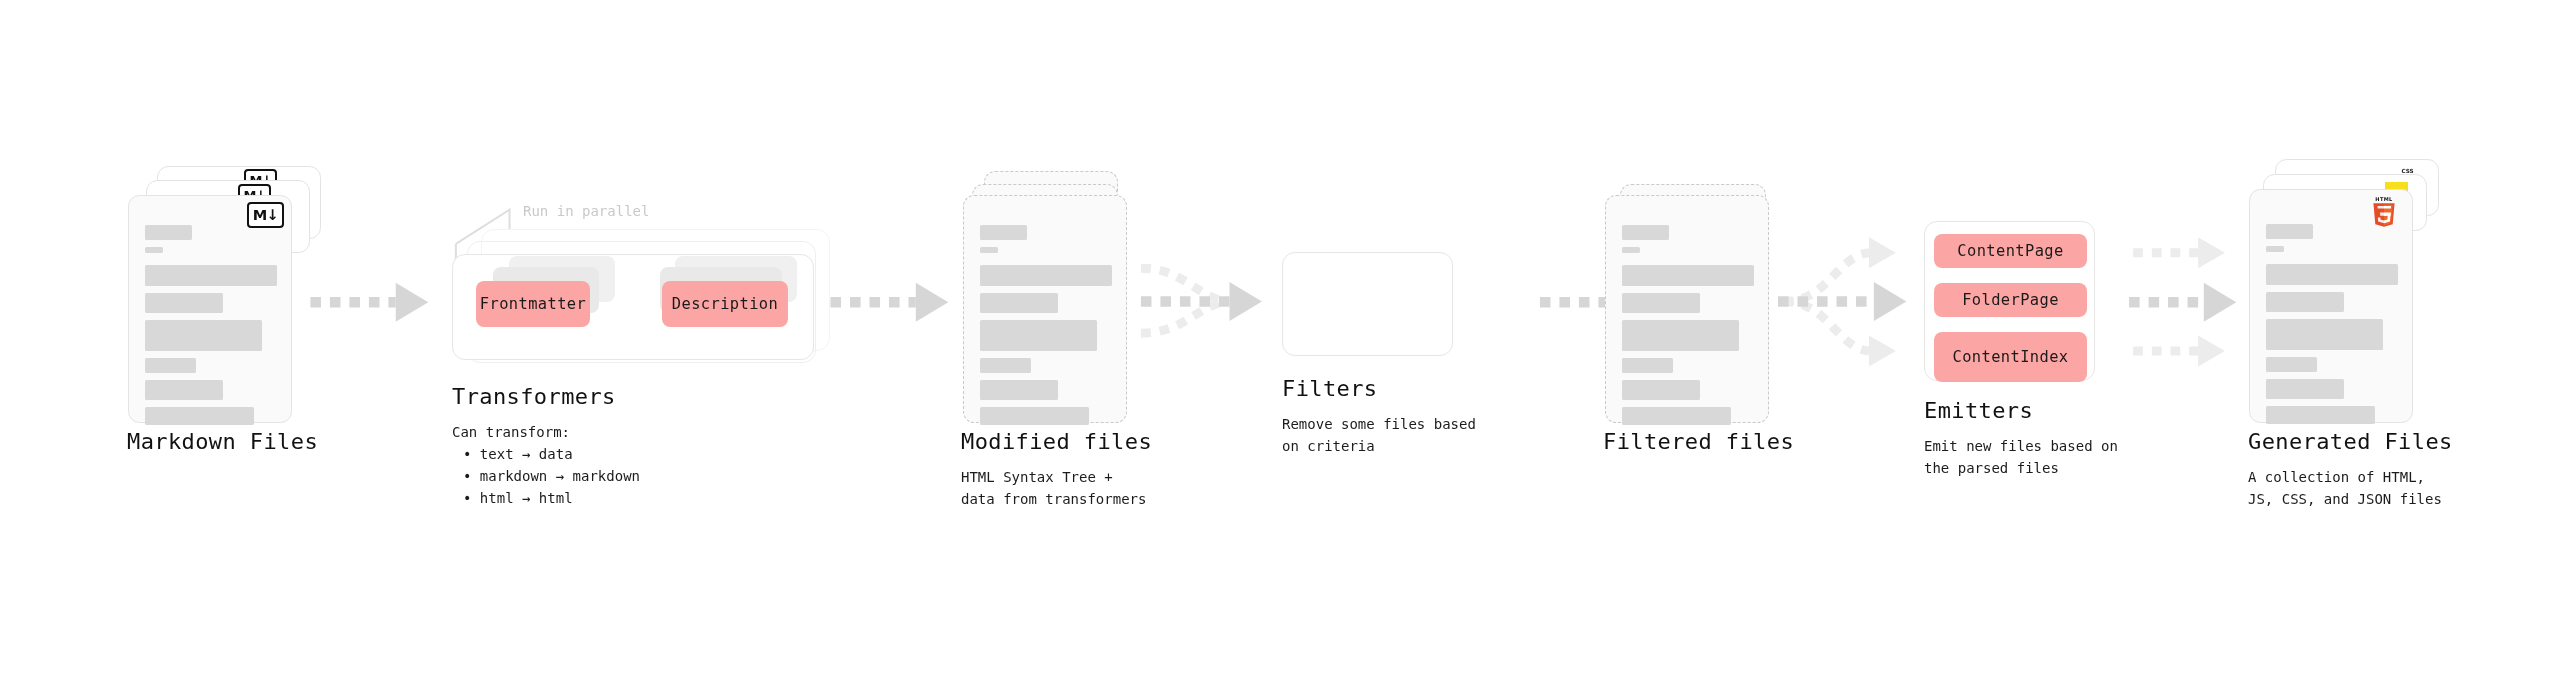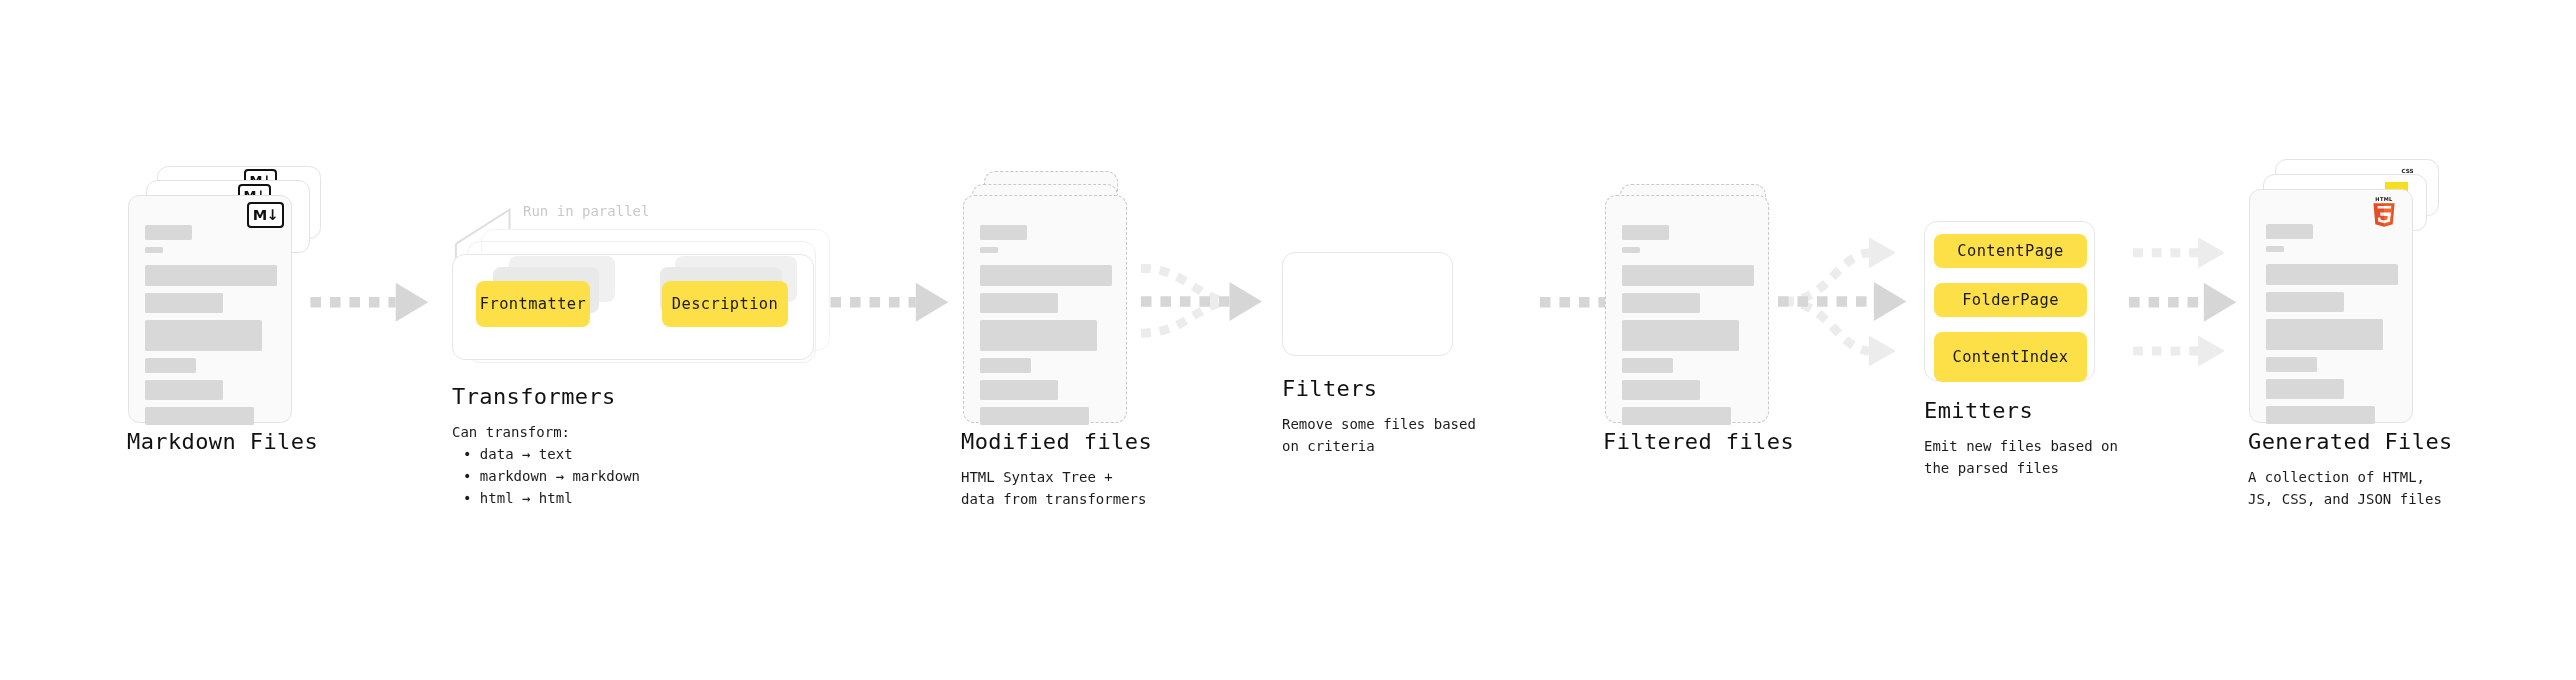--- a/index.html
+++ b/index.html
@@ -45,21 +45,21 @@
     position:absolute;
     border:1.6px solid #e6e6e6;
     border-radius:13px;
     background:#ffffff;
     box-sizing:border-box;
   }
   .groupbox.ghost1{border-color:#efefef;background:transparent;}
   .groupbox.ghost2{border-color:#f4f4f4;background:transparent;}
   .pill{
     position:absolute;
-    background:#fde047;
+    background:#fca5a5;
     border-radius:8.1px;
     display:flex;align-items:center;justify-content:center;
     font-size:15.4px;color:#1a1a1a;letter-spacing:0.4px;
     box-sizing:border-box;
   }
   .pill.ghost1{background:#e9e9e9;color:transparent;}
   .pill.ghost2{background:#f0f0f0;color:transparent;}
 
   
   .title{
@@ -185,21 +185,21 @@
   <div class="pill" style="left:476px;top:281px;width:114px;height:46px;">Frontmatter</div>
 
   <div class="pill ghost2" style="left:675px;top:256px;width:122px;height:46px;"></div>
   <div class="pill ghost1" style="left:660px;top:267px;width:122px;height:46px;"></div>
   <div class="pill" style="left:662px;top:281px;width:126px;height:46px;">Description</div>
 
   <div class="note" style="left:523px;top:203px;">Run in parallel</div>
 
   <div class="title" style="left:452px;top:384px;">Transformers</div>
   <div class="sub" style="left:452px;top:421px;">Can transform:</div>
-  <div class="sub" style="left:463px;top:443px;">• data → text</div>
+  <div class="sub" style="left:463px;top:443px;">• text → data</div>
   <div class="sub" style="left:463px;top:465px;">• markdown → markdown</div>
   <div class="sub" style="left:463px;top:487px;">• html → html</div>
 
   <div class="docstack">
     <div class="doc dashed" style="left:984px;top:171px;width:134px;height:49px;"></div>
     <div class="doc dashed" style="left:972px;top:184px;width:146px;height:49px;"></div>
     <div class="doc dashed" style="left:963px;top:195px;width:164px;height:228px;">
       <div class="lines">
         <div class="ln" style="width:47px;height:14.6px;"></div>
         <div class="ln" style="width:18px;height:6.5px;margin-bottom:11.4px;"></div>

